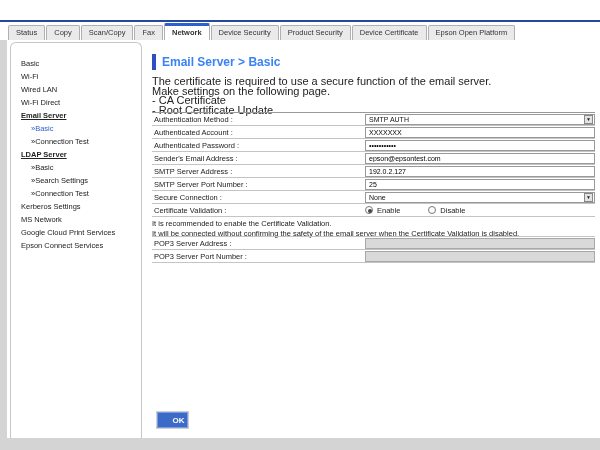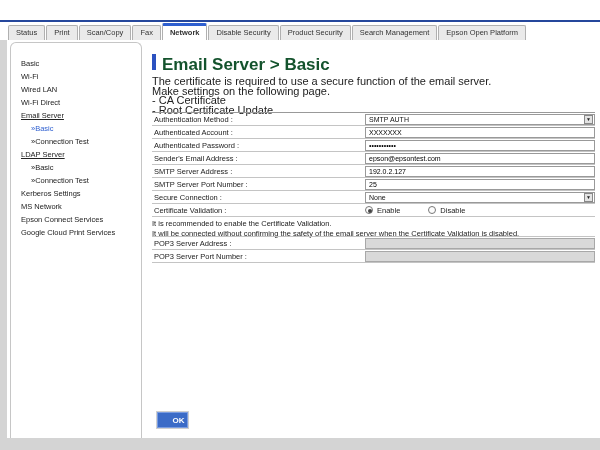--- a/index.html
+++ b/index.html
@@ -21,27 +21,27 @@
 
   
   .left-strip { position:absolute; left:0; top:40px; width:7px; height:410px; background:#d4d4d4; }
   .bottom-strip { position:absolute; left:0; top:438px; width:600px; height:12px; background:#d4d4d4; }
 
   
   .sidebar { position:absolute; left:10px; top:42px; width:132px; height:396px;
              border:1px solid #c6c6c6; border-bottom:none; border-radius:6px 6px 0 0; background:#fff; }
   .side-item { font-size:7.5px; color:#222; margin:0 0 0 10px; height:13px; line-height:13px; cursor:pointer; white-space:nowrap; }
   .side-item.first { margin-top:14px; }
-  .side-item.section { font-weight:normal; text-decoration:underline; }
+  .side-item.section { font-weight:bold; text-decoration:underline; }
   .side-item.sub { margin-left:20px; }
   .side-item.active { color:#2e5fd0; }
 
   
   .title-bar { position:absolute; left:152px; top:54px; width:4px; height:16px; background:#2b51c0; }
-  .page-title { position:absolute; left:162px; top:55px; font-size:17px; font-weight:bold; color:#14532d; }
+  .page-title { position:absolute; left:162px; top:55px; font-size:12px; font-weight:bold; color:#3b82f6; }
   .intro { position:absolute; left:152px; top:77px; font-size:11px; line-height:9.5px; color:#222; }
 
   .form1 { position:absolute; left:152px; top:112px; width:443px; border-top:1px solid #999; }
   .form2 { position:absolute; left:152px; top:236px; width:443px; border-top:1px solid #c4c4c4; }
   .frow { display:flex; align-items:center; height:13px; border-bottom:1px solid #c4c4c4; }
   .flabel { width:178px; font-size:7.5px; color:#222; padding-left:2px; white-space:nowrap; }
   .fctrl { flex:1; position:relative; height:13px; display:flex; align-items:center;padding-left:35px; }
   .field { width:100%; height:11px; border:1px solid #999; background:#fff; font-size:7px;
            font-family:"Liberation Sans", sans-serif; padding:0 3px; }
   .field:disabled { background:#d9d9d9; border-color:#a8a8a8; }
@@ -65,48 +65,49 @@
 </style>
 </head>
 <body>
 
 <div class="page">
 
   <div class="header-rule"></div>
 
   <div class="tabbar">
     <div class="tab">Status</div>
-    <div class="tab">Print</div>
+    <div class="tab">Copy</div>
     <div class="tab">Scan/Copy</div>
     <div class="tab">Fax</div>
     <div class="tab active">Network</div>
-    <div class="tab">Disable Security</div>
+    <div class="tab">Device Security</div>
     <div class="tab">Product Security</div>
-    <div class="tab">Search Management</div>
+    <div class="tab">Device Certificate</div>
     <div class="tab">Epson Open Platform</div>
   </div>
 
   <div class="left-strip"></div>
   <div class="bottom-strip"></div>
 
   <div class="sidebar">
     <div class="side-item first">Basic</div>
     <div class="side-item">Wi-Fi</div>
     <div class="side-item">Wired LAN</div>
     <div class="side-item">Wi-Fi Direct</div>
     <div class="side-item section">Email Server</div>
     <div class="side-item sub active">»Basic</div>
     <div class="side-item sub">»Connection Test</div>
     <div class="side-item section">LDAP Server</div>
     <div class="side-item sub">»Basic</div>
+    <div class="side-item sub">»Search Settings</div>
     <div class="side-item sub">»Connection Test</div>
     <div class="side-item">Kerberos Settings</div>
     <div class="side-item">MS Network</div>
+    <div class="side-item">Google Cloud Print Services</div>
     <div class="side-item">Epson Connect Services</div>
-    <div class="side-item">Google Cloud Print Services</div>
   </div>
 
   <div class="title-bar"></div>
   <div class="page-title">Email Server &gt; Basic</div>
 
   <div class="intro">
     <div>The certificate is required to use a secure function of the email server.</div>
     <div>Make settings on the following page.</div>
     <div>- CA Certificate</div>
     <div>- Root Certificate Update</div>

